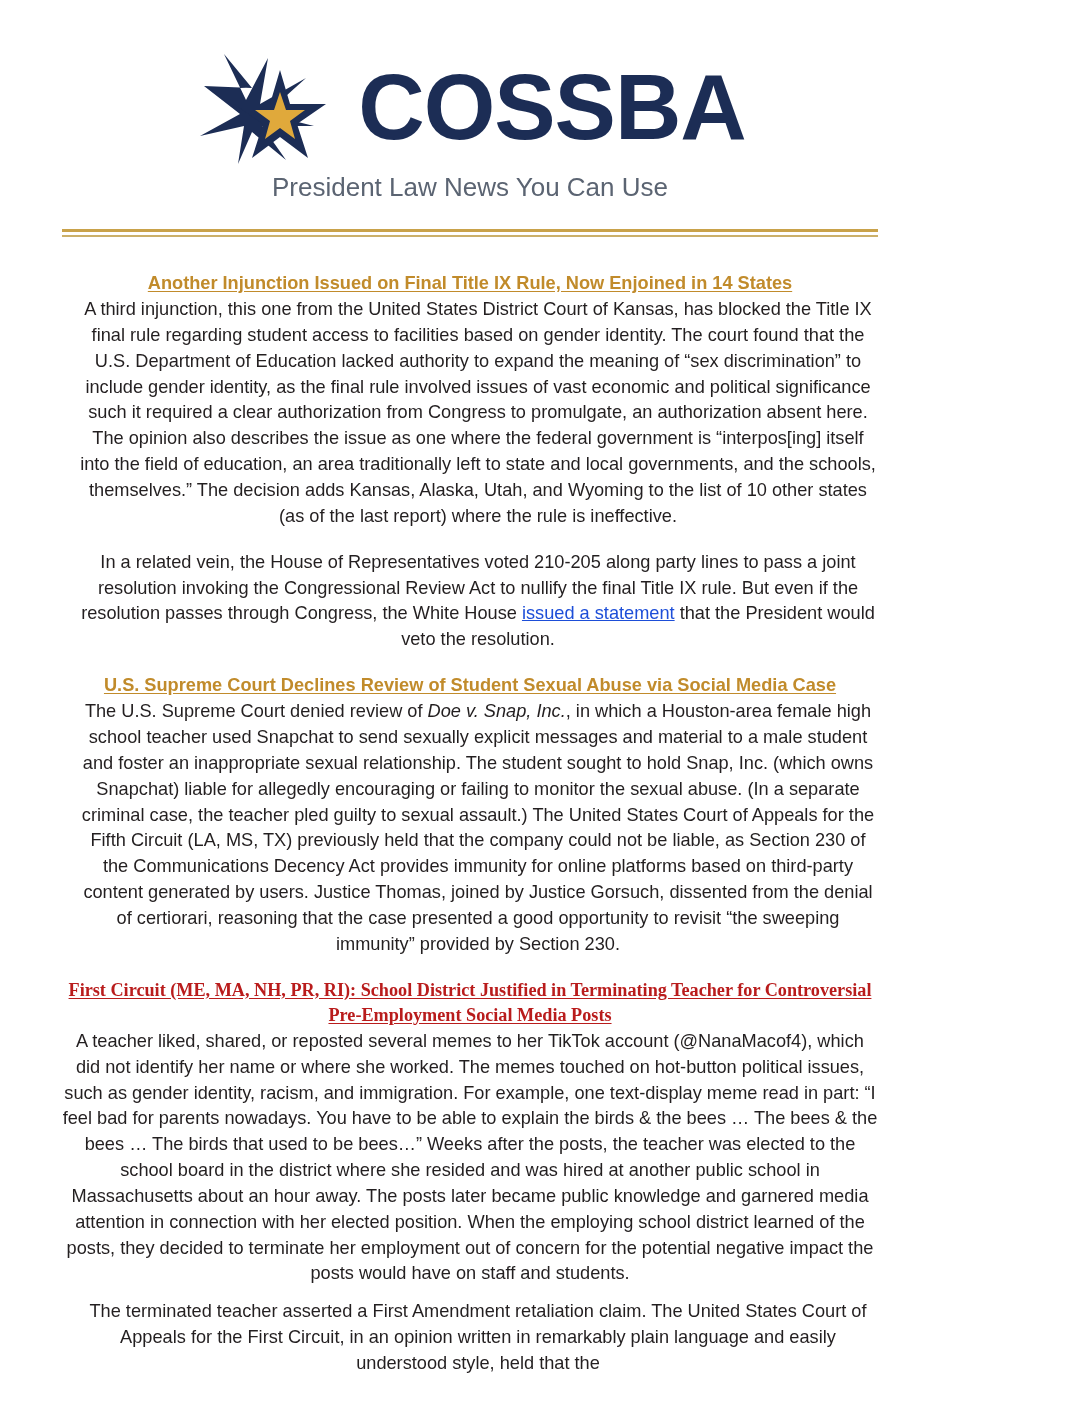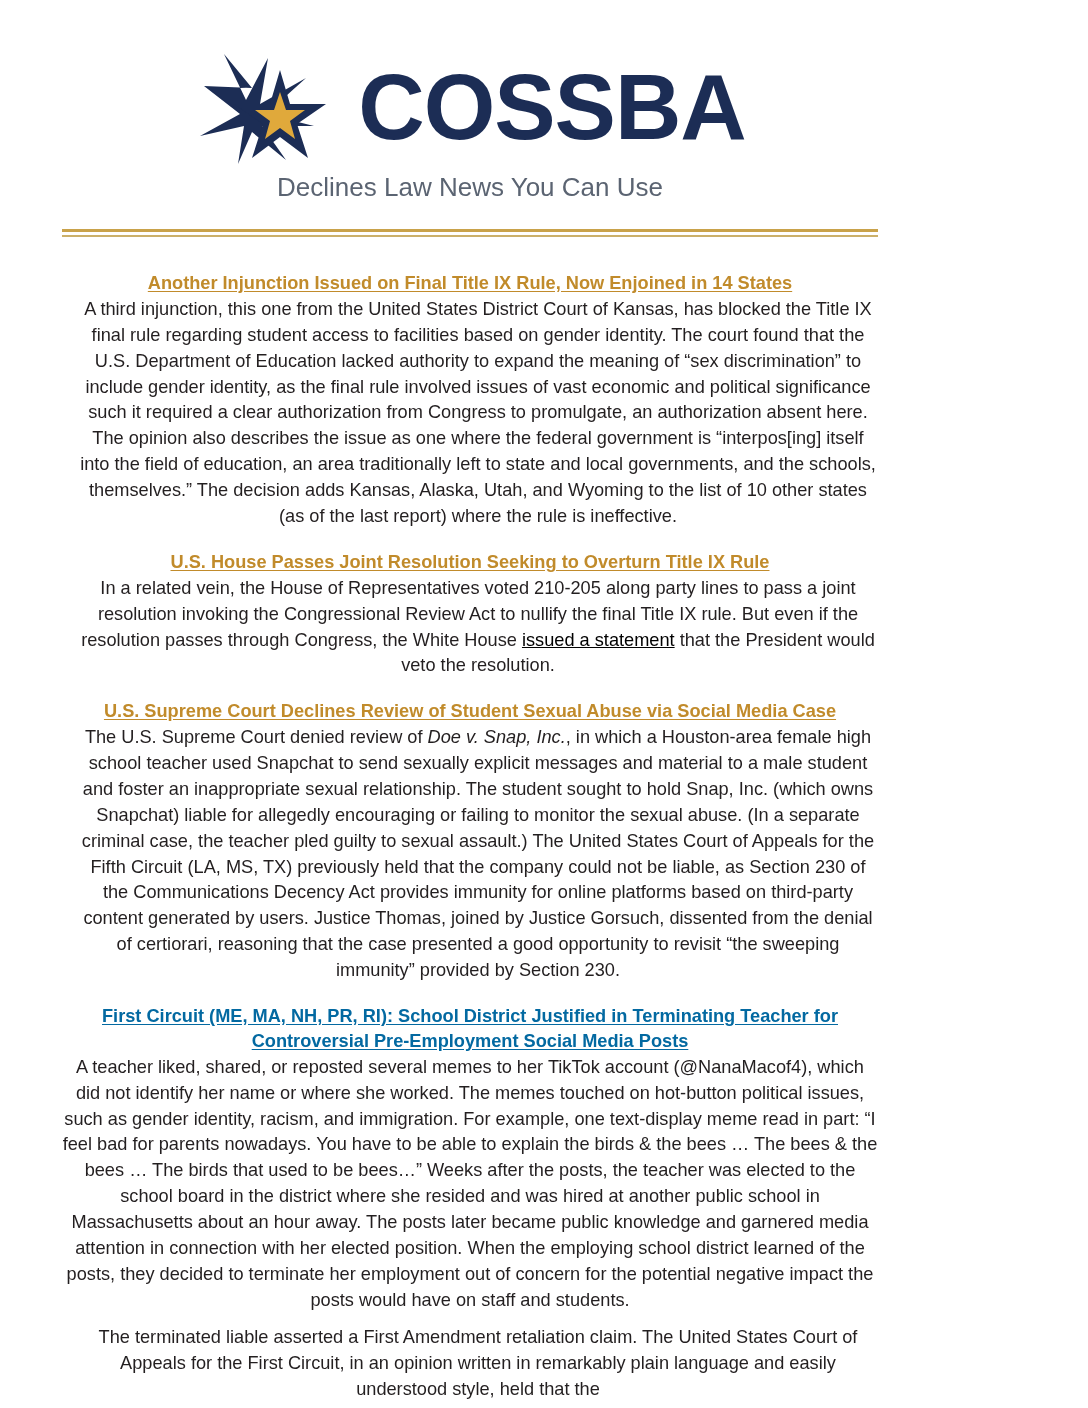--- a/index.html
+++ b/index.html
@@ -94,31 +94,32 @@
   .art-head {
     color: #c18b2b;
     font-weight: bold;
     text-decoration: underline;
     text-underline-offset: 2px;
     margin-bottom: 1px;
     font-size: 18.2px;
     line-height: 1.38;
   }
   .art-head.blue {
-    color: #0369a1;
+    color: #b91c1c;
+    font-family: Liberation Serif, serif;
   }
   .art-body p {
     margin: 0 0 12px 0;
   }
   .art-body p:last-child {
     margin-bottom: 0;
     margin-left: 16px;
   }
   .inline-link {
-    color: #000000;
+    color: #1d4ed8;
     text-decoration: underline;
   }
   .ital {
     font-style: italic;
   }
 </style>
 </head>
 <body>
 
 <div class="page">
@@ -129,53 +130,52 @@
         <svg viewBox="0 0 150 120" width="150" height="120" aria-hidden="true">
           <g fill="#1c2d55">
             <polygon points="10,38 58,40 30,6 52,52 74,10 66,56 112,30 72,66 120,78 68,78 92,112 58,84 44,116 50,78 6,88 46,66"></polygon>
           </g>
           <polygon points="86,22 96,56 132,56 103,76 114,110 86,89 58,110 69,76 40,56 76,56" fill="#1c2d55"></polygon>
           <polygon points="86,44 92,62 111,62 96,73 101,91 86,80 71,91 76,73 61,62 80,62" fill="#e0a93b"></polygon>
         </svg>
       </span>
       <span class="logo-word">COSSBA</span>
     </div>
-    <div class="subtitle">Declines Law News You Can Use</div>
+    <div class="subtitle">President Law News You Can Use</div>
   </div>
 
   <div class="divider">
     <div class="rule"></div>
     <div class="rule thin"></div>
   </div>
 
   <div class="content">
 
     <div class="article">
       <div class="art-head">Another Injunction Issued on Final Title IX Rule, Now Enjoined in 14 States</div>
       <div class="art-body">
         <p>A third injunction, this one from the United States District Court of Kansas, has blocked the Title IX final rule regarding student access to facilities based on gender identity. The court found that the U.S. Department of Education lacked authority to expand the meaning of “sex discrimination” to include gender identity, as the final rule involved issues of vast economic and political significance such it required a clear authorization from Congress to promulgate, an authorization absent here. The opinion also describes the issue as one where the federal government is “interpos[ing] itself into the field of education, an area traditionally left to state and local governments, and the schools, themselves.” The decision adds Kansas, Alaska, Utah, and Wyoming to the list of 10 other states (as of the last report) where the rule is ineffective.</p>
       </div>
     </div>
 
     <div class="article">
-      <div class="art-head">U.S. House Passes Joint Resolution Seeking to Overturn Title IX Rule</div>
       <div class="art-body">
         <p><span>In a related vein, the House of Representatives voted 210-205 along party lines to pass a joint resolution invoking the Congressional Review Act to nullify the final Title IX rule. But even if the resolution passes through Congress, the White House </span><a class="inline-link" href="#">issued a statement</a><span> that the President would veto the resolution.</span></p>
       </div>
     </div>
 
     <div class="article">
       <div class="art-head">U.S. Supreme Court Declines Review of Student Sexual Abuse via Social Media Case</div>
       <div class="art-body">
         <p><span>The U.S. Supreme Court denied review of </span><span class="ital">Doe v. Snap, Inc.</span><span>, in which a Houston-area female high school teacher used Snapchat to send sexually explicit messages and material to a male student and foster an inappropriate sexual relationship. The student sought to hold Snap, Inc. (which owns Snapchat) liable for allegedly encouraging or failing to monitor the sexual abuse. (In a separate criminal case, the teacher pled guilty to sexual assault.) The United States Court of Appeals for the Fifth Circuit (LA, MS, TX) previously held that the company could not be liable, as Section 230 of the Communications Decency Act provides immunity for online platforms based on third-party content generated by users. Justice Thomas, joined by Justice Gorsuch, dissented from the denial of certiorari, reasoning that the case presented a good opportunity to revisit “the sweeping immunity” provided by Section 230.</span></p>
       </div>
     </div>
 
     <div class="article">
       <div class="art-head blue">First Circuit (ME, MA, NH, PR, RI): School District Justified in Terminating Teacher for Controversial Pre-Employment Social Media Posts</div>
       <div class="art-body">
         <p>A teacher liked, shared, or reposted several memes to her TikTok account (@NanaMacof4), which did not identify her name or where she worked. The memes touched on hot-button political issues, such as gender identity, racism, and immigration. For example, one text-display meme read in part: “I feel bad for parents nowadays. You have to be able to explain the birds &amp; the bees … The bees &amp; the bees … The birds that used to be bees…” Weeks after the posts, the teacher was elected to the school board in the district where she resided and was hired at another public school in Massachusetts about an hour away. The posts later became public knowledge and garnered media attention in connection with her elected position. When the employing school district learned of the posts, they decided to terminate her employment out of concern for the potential negative impact the posts would have on staff and students.</p>
-        <p>The terminated liable asserted a First Amendment retaliation claim. The United States Court of Appeals for the First Circuit, in an opinion written in remarkably plain language and easily understood style, held that the</p>
+        <p>The terminated teacher asserted a First Amendment retaliation claim. The United States Court of Appeals for the First Circuit, in an opinion written in remarkably plain language and easily understood style, held that the</p>
       </div>
     </div>
 
   </div>
 </div>
 
 </body></html>

